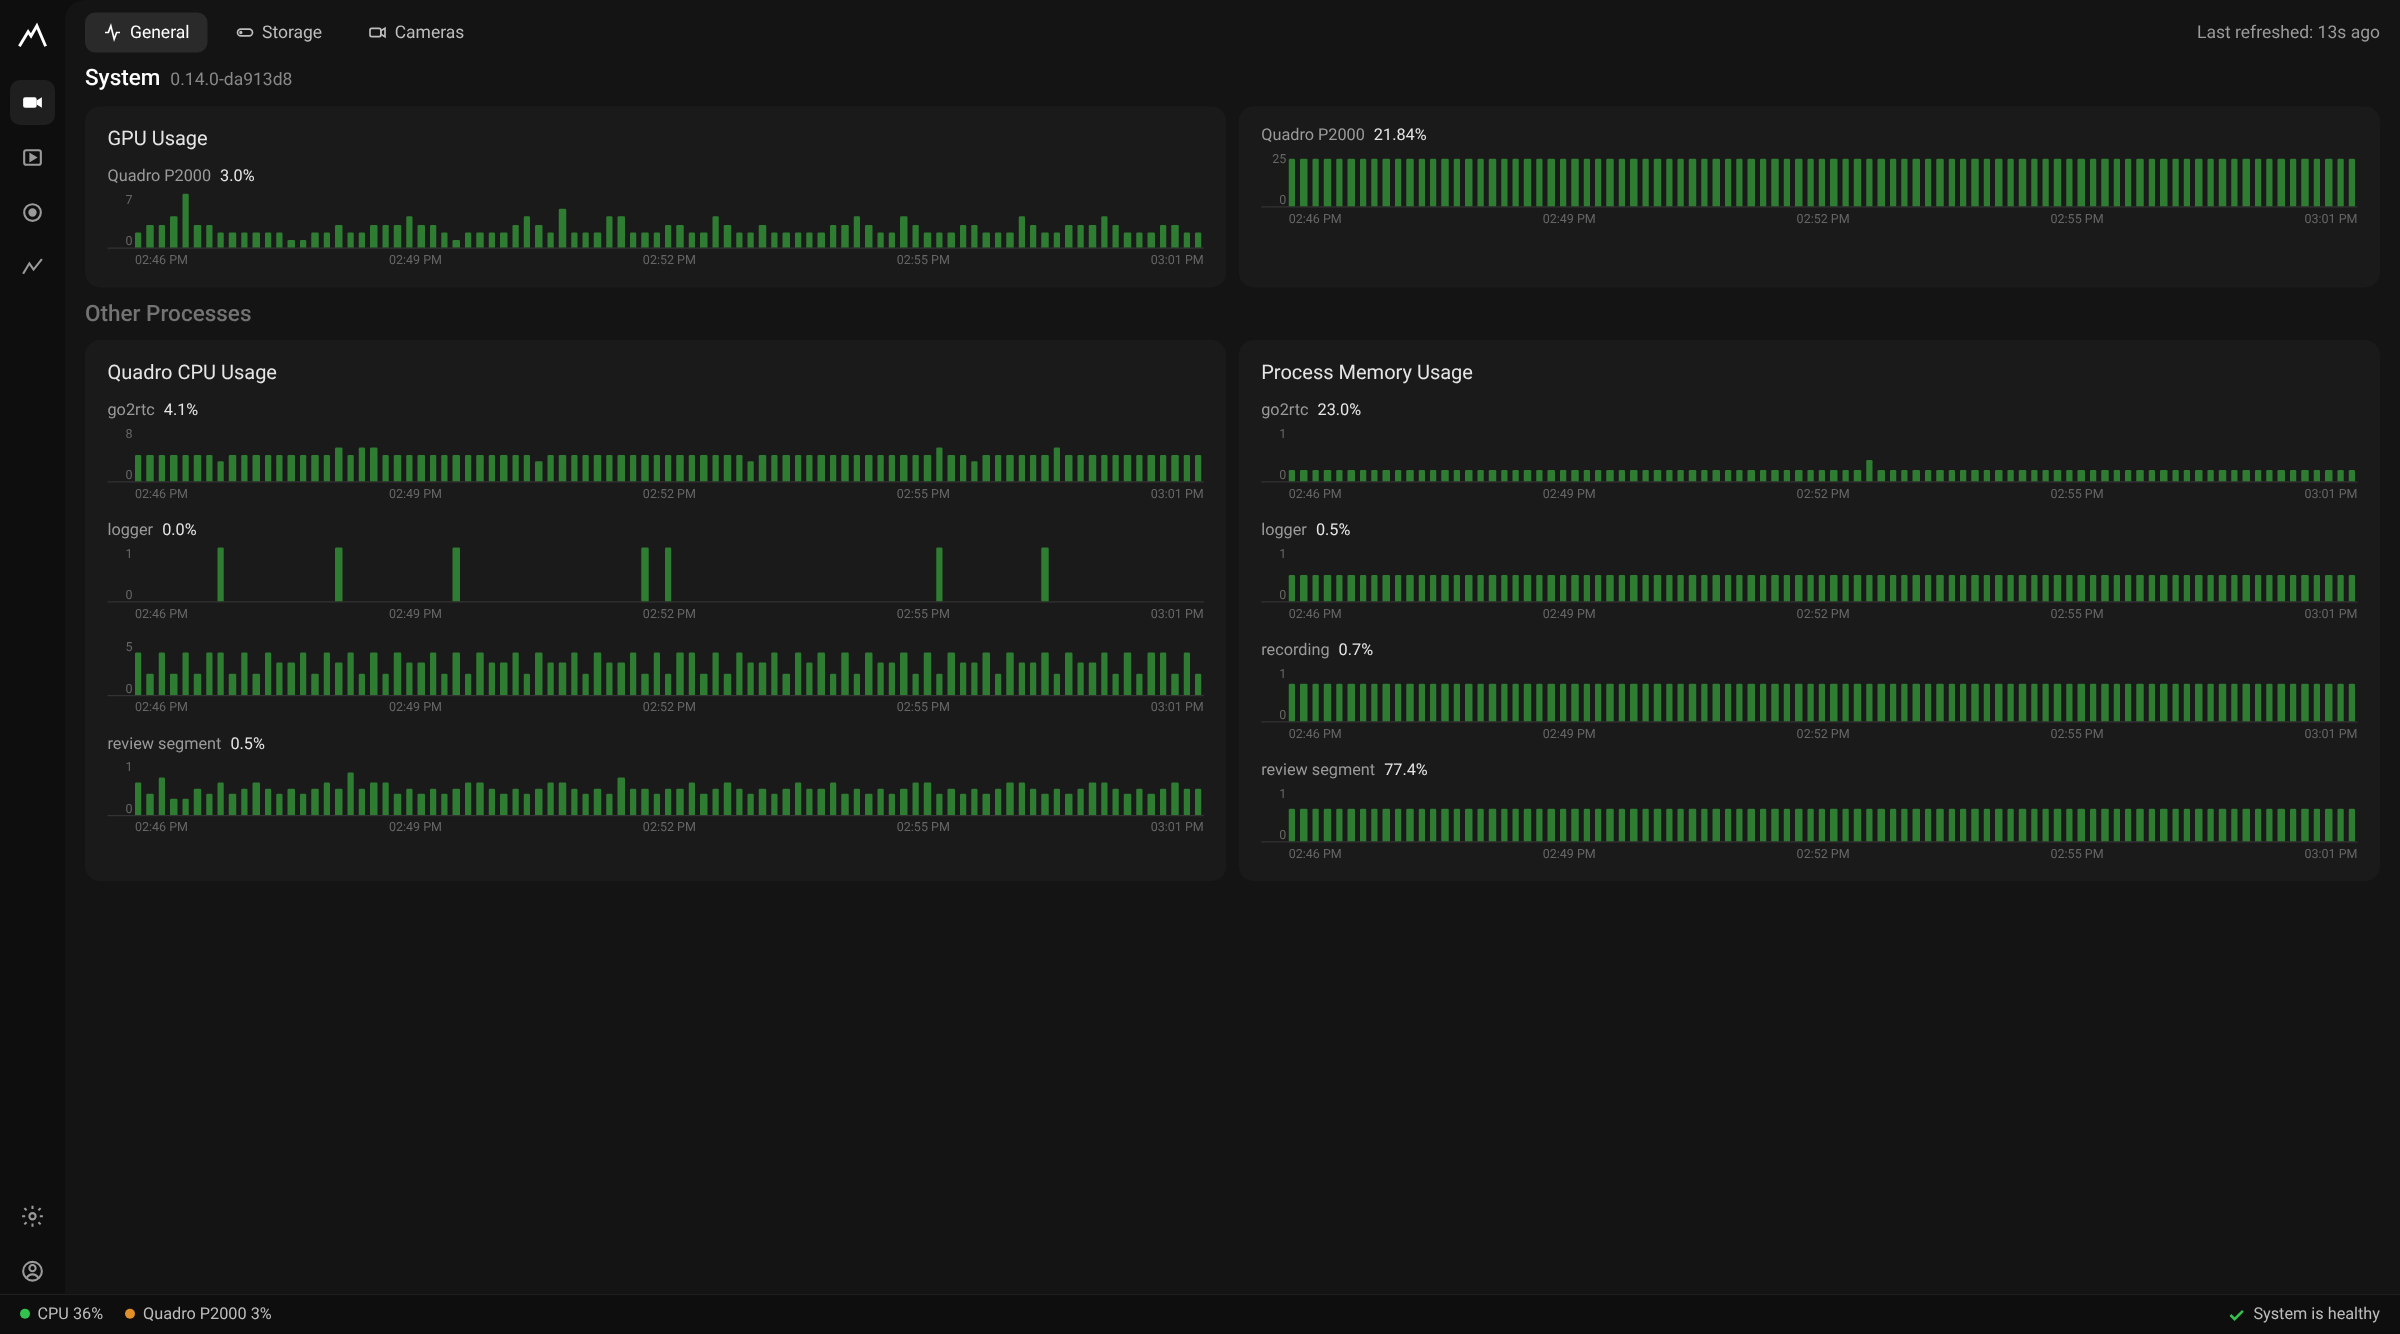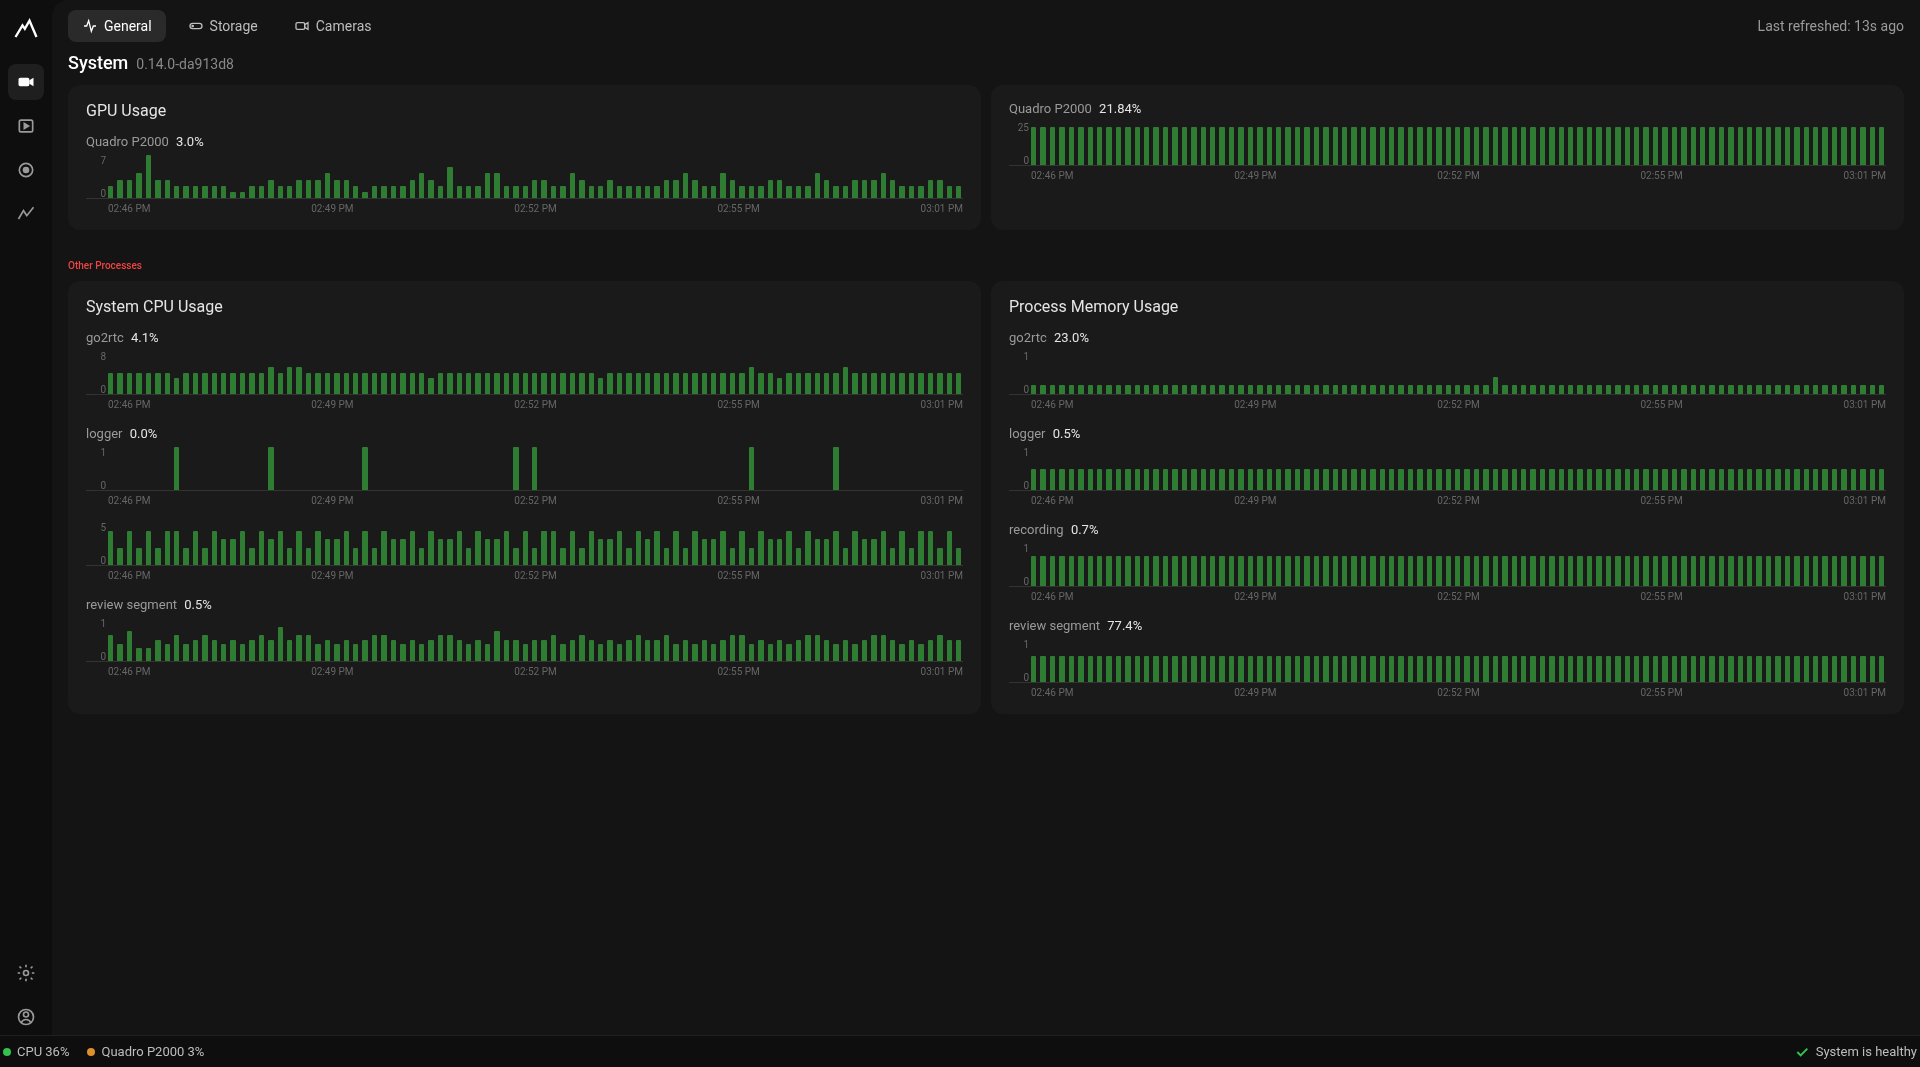--- a/index.html
+++ b/index.html
@@ -134,34 +134,34 @@
   }
   .x-ticks {
     display: flex;
     justify-content: space-between;
     font-size: 10px;
     color: #666;
     padding-left: 22px;
     margin-top: 4px;
   }
   .section-header {
-    font-size: 10px;
-    color: #ef4444;
+    font-size: 18px;
+    color: #737373;
     font-weight: 500;
-    margin: 30px 0 10px 0;
+    margin: 11px 0 10px 0;
   }
   .process-list .metric-block { margin-bottom: 16px; }
   .process-list .metric-block:last-child { margin-bottom: 0; }
   .statusbar {
     height: 32px;
     background: #0e0e0e;
     border-top: 1px solid #1f1f1f;
     display: flex;
     align-items: center;
-    padding: 0 3px;
+    padding: 0 16px;
     gap: 18px;
     font-size: 13px;
     color: #bdbdbd;
   }
   .dot { width: 8px; height: 8px; border-radius: 50%; display: inline-block; margin-right: 6px; }
   .dot.green { background: #33c24d; }
   .dot.orange { background: #e0902a; }
   .statusbar .right { margin-left: auto; display: flex; align-items: center; gap: 6px; color: #bdbdbd; }
   .check { color: #33c24d; }
 </style>
@@ -470,21 +470,21 @@
               <span>03:01 PM</span>
             </div>
           </div>
       </div>
     </div>
 
     <div class="section-header">Other Processes</div>
 
     <div class="grid">
       <div class="card process-list">
-        <div class="card-title">System CPU Usage</div>
+        <div class="card-title">Quadro CPU Usage</div>
         <div>
             <div class="metric-block">
               <div class="metric-label"><span>go2rtc</span> <span class="val">4.1%</span></div>
               <div class="chart">
                 <div class="y-ticks">
                   <span>8</span>
                   <span>0</span>
                 </div>
                 <div class="chart-bars">
                   <div class="bar" style="height: 50%;"></div>

